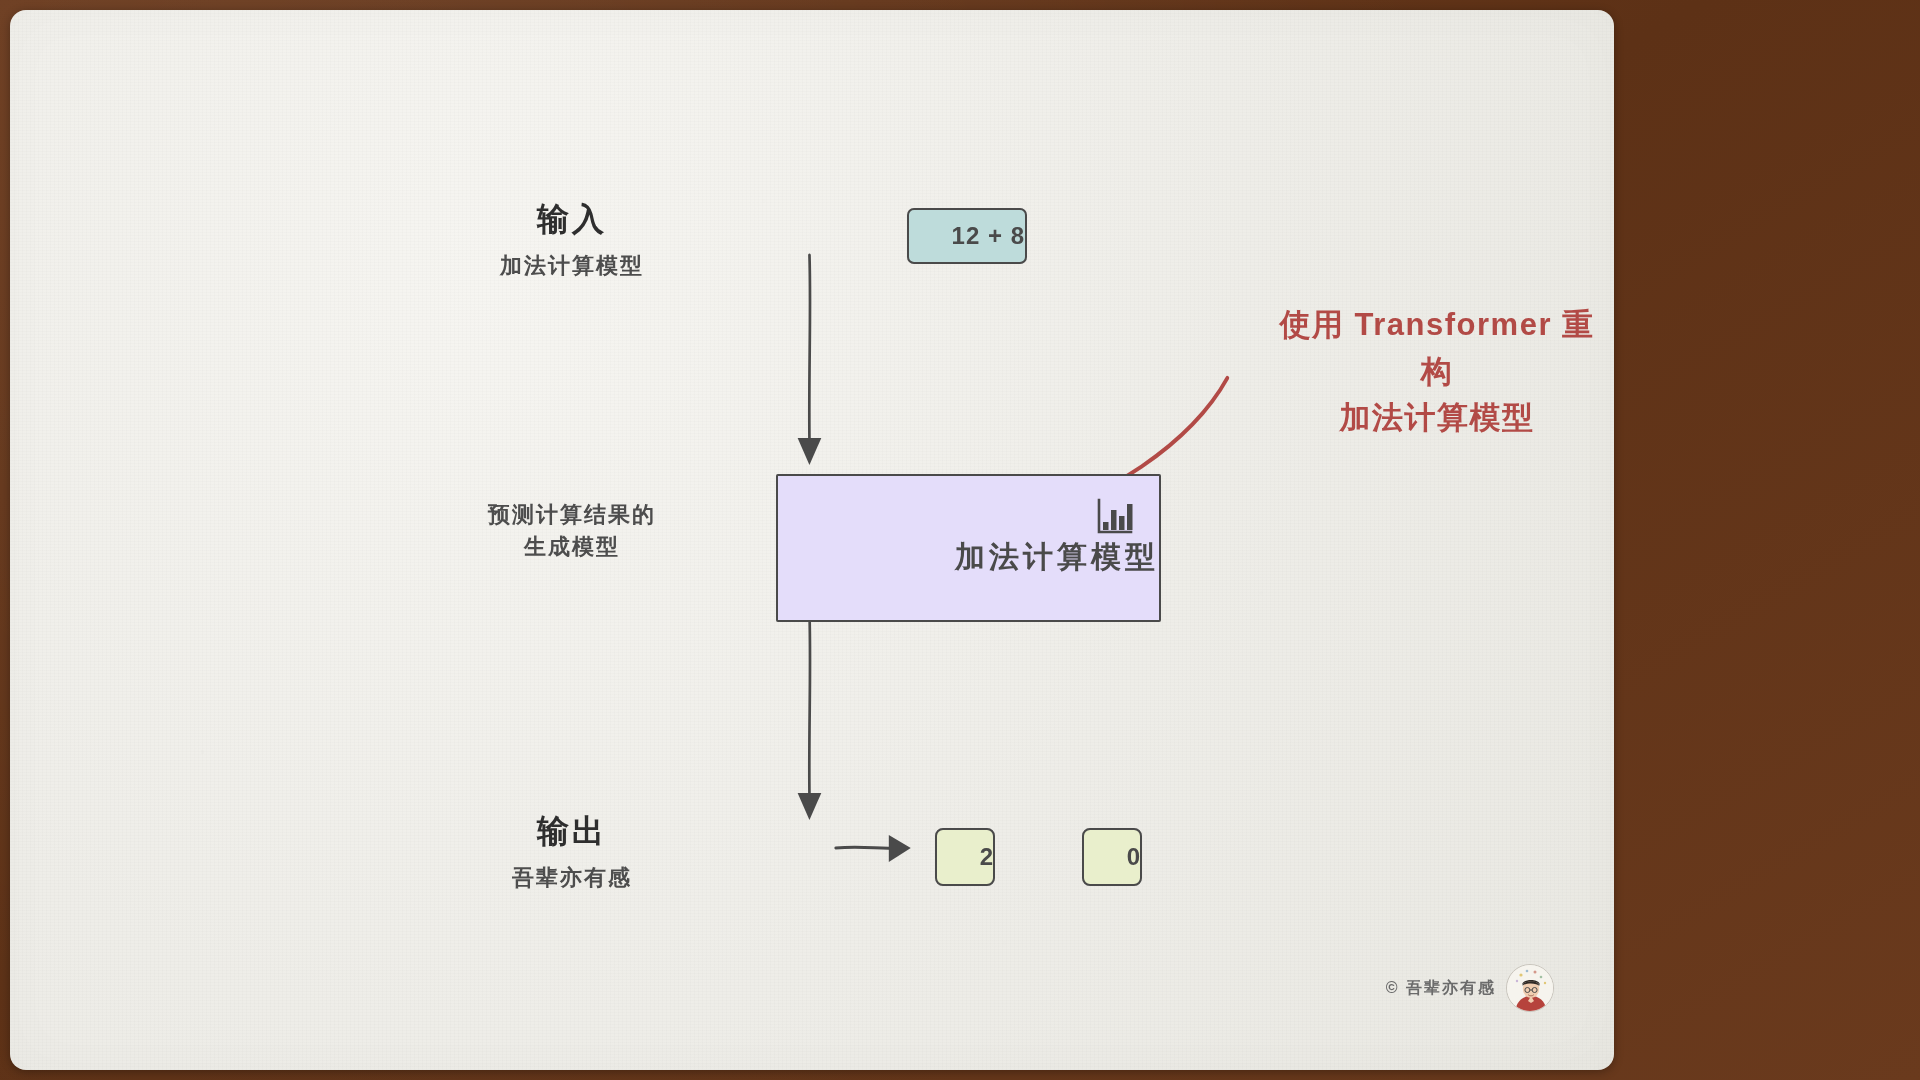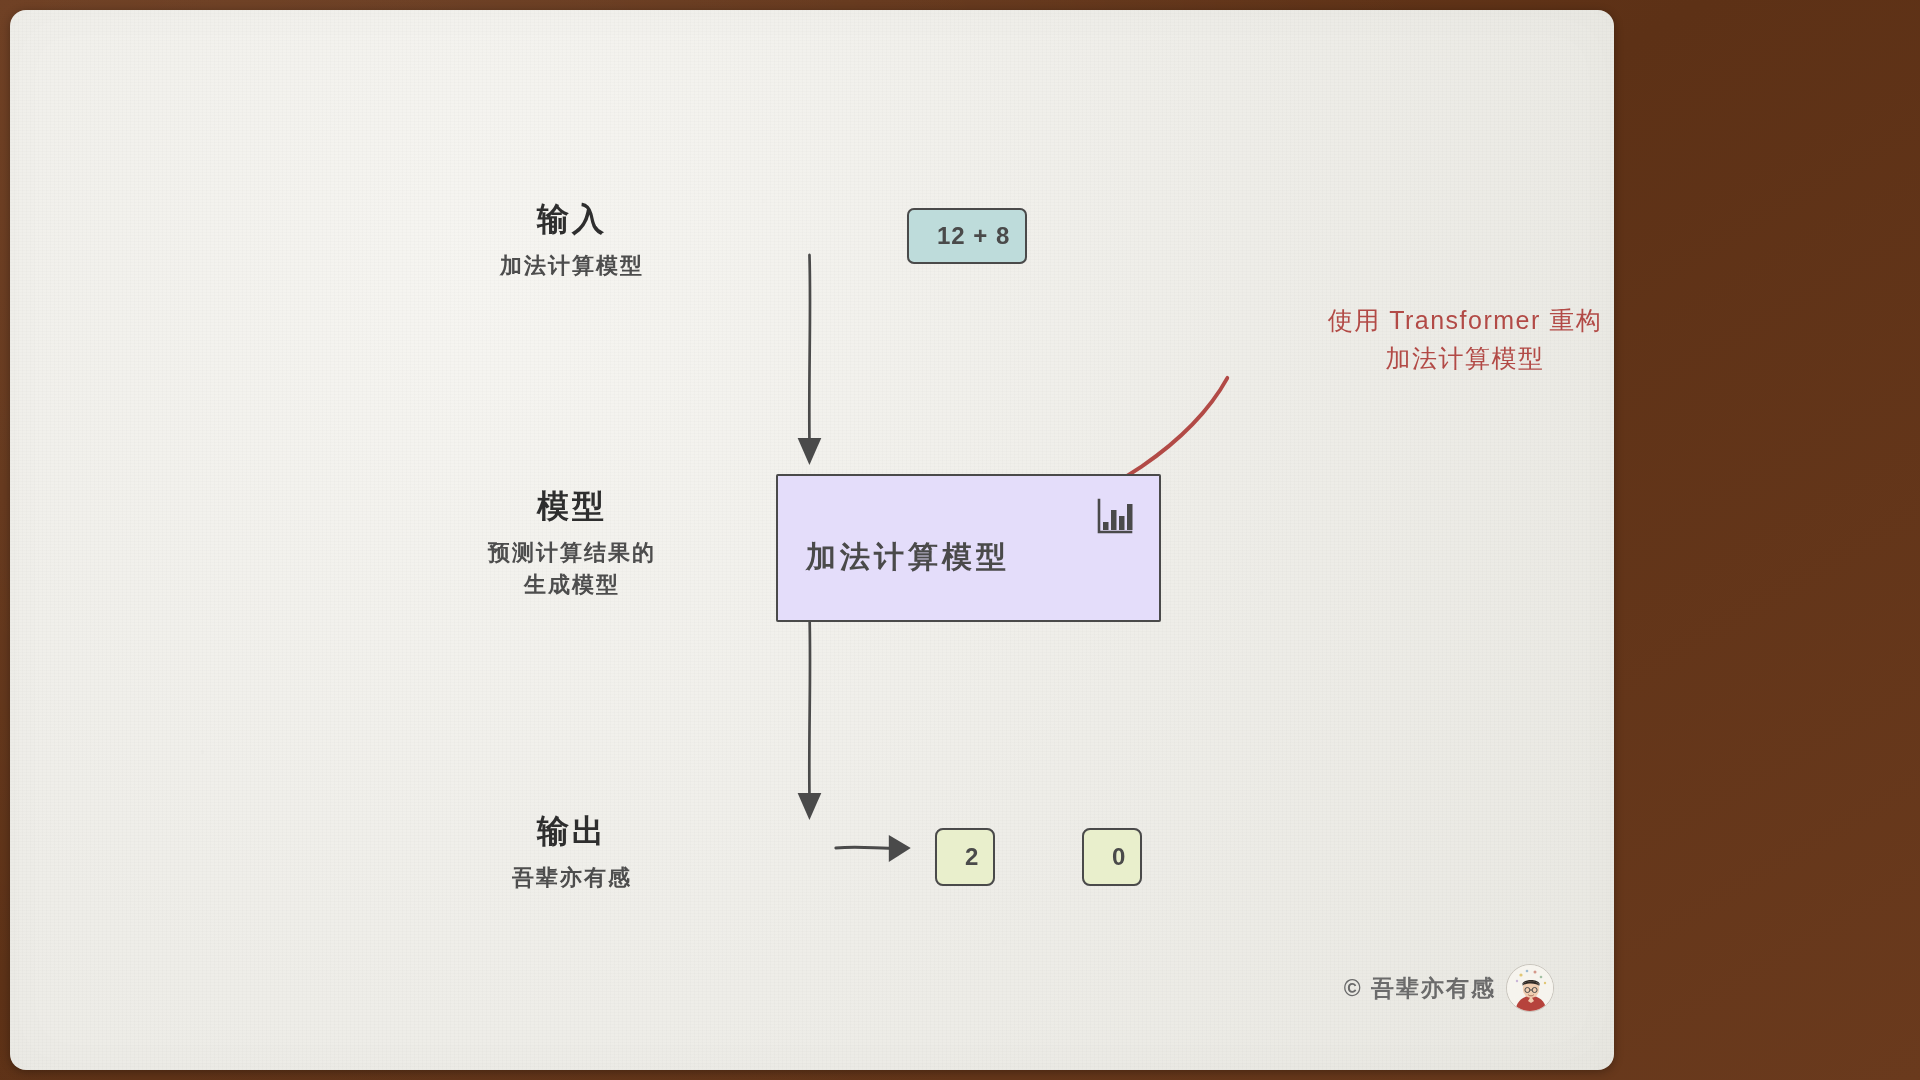--- a/index.html
+++ b/index.html
@@ -54,21 +54,21 @@
     font-size:22px; font-weight:bold; color:#4d4d4d;
     letter-spacing:2px; line-height:1.45;
   }
   #label-input { left:382px; top:190px; }
   #label-model { left:382px; top:477px; }
   #label-output { left:382px; top:802px; }
 
   
   .node {
     position:absolute;
-    display:flex; align-items:center; justify-content:flex-start;
+    display:flex; align-items:center; justify-content:flex-end;
     color:#4a4a4a; font-weight:bold;
     border:2.5px solid #4a4a4a;
     filter: drop-shadow(0.5px 0.5px 0 rgba(0,0,0,0.18));
     padding-left: 28px;
   }
   #node-input {
     left:897px; top:198px; width:120px; height:56px;
     background:#bedcdb; border-radius:7px;
     font-size:24px; letter-spacing:1px;
   }
@@ -87,32 +87,32 @@
     left:1072px; top:818px; width:60px; height:58px;
     background:#e9efcc; border-radius:8px;
     font-size:24px;
   }
 
   
   #chart-icon { position:absolute; right:26px; top:22px; width:38px; height:38px; }
 
   
   #annotation {
-    position:absolute; left:1285px; top:292px; width:340px;
+    position:absolute; left:1257px; top:292px; width:340px;
     text-align:center; color:#b24a46;
-    font-size:25px; font-weight:normal; letter-spacing:1.5px; line-height:1.5;
+    font-size:31px; font-weight:bold; letter-spacing:1.5px; line-height:1.5;
   }
 
   
   #watermark {
     position:absolute; right:60px; bottom:58px;
     display:flex; align-items:center; gap:10px;
   }
   #watermark .wm-text {
-    font-size:23px; font-weight:bold; color:#6b6b6b; letter-spacing:2px;
+    font-size:16px; font-weight:bold; color:#6b6b6b; letter-spacing:2px;
   }
   #wm-avatar {
     width:48px; height:48px; border-radius:50%;
     border:1.5px solid #c9c5bd; overflow:hidden;
     background:#f4f2ec; position:relative; flex:0 0 auto;
   }
 
   svg.overlay { position:absolute; inset:0; width:100%; height:100%; pointer-events:none; }
 </style>
 </head>
@@ -144,21 +144,20 @@
           <path d="M1156,524 L1192,503 L1189,532 Z" fill="#b24a46"></path>
         </g>
       </svg>
 
       <div class="row-label" id="label-input">
         <div class="title">输入</div>
         <div class="sub">加法计算模型</div>
       </div>
 
       <div class="row-label" id="label-model">
-        <div class="title">模型</div>
         <div class="sub" style="white-space:pre-line;text-align:center;">预测计算结果的
 生成模型</div>
       </div>
 
       <div class="row-label" id="label-output">
         <div class="title">输出</div>
         <div class="sub">吾辈亦有感</div>
       </div>
 
       <div class="node" id="node-input">

